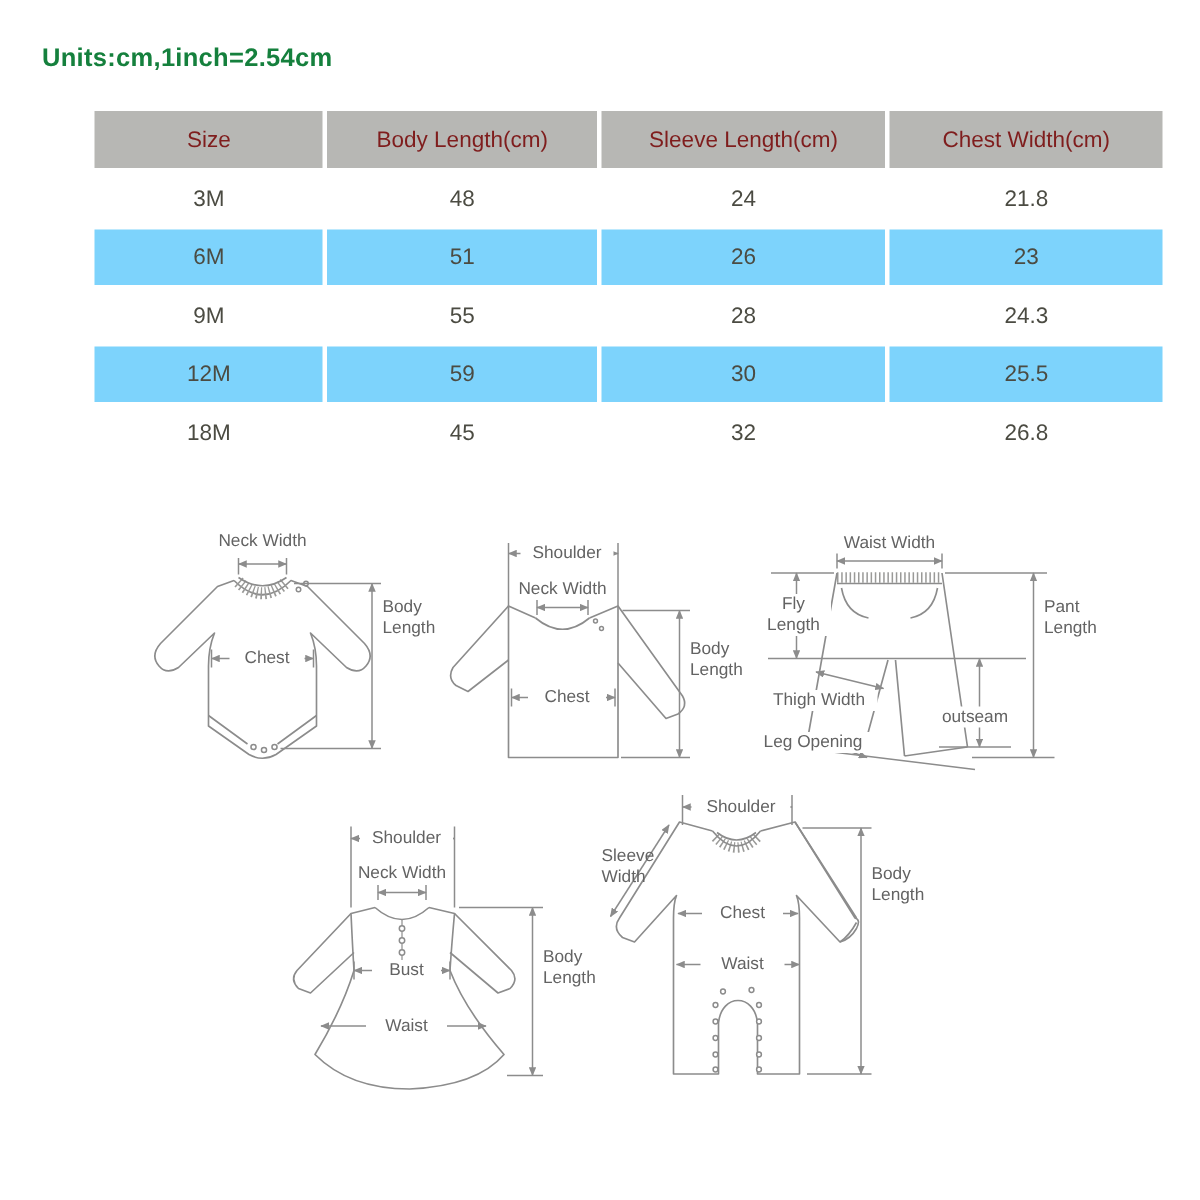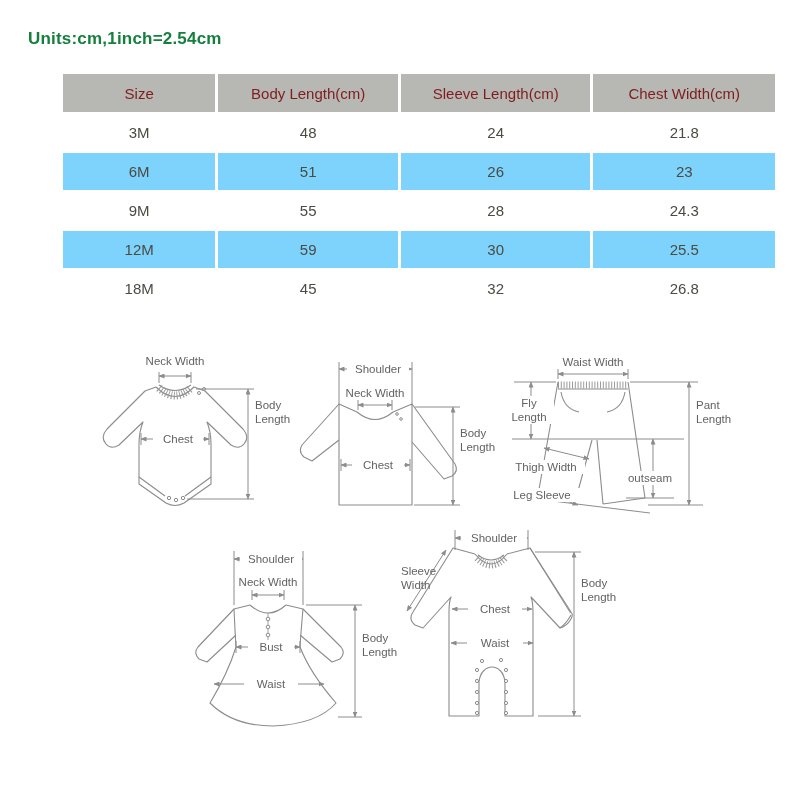--- a/index.html
+++ b/index.html
@@ -171,21 +171,21 @@
     <line class="ln" x1="37" y1="138" x2="80" y2="153" marker-start="url(#aS3)" marker-end="url(#aE3)"></line>
     <line class="ln" x1="38" y1="147" x2="152" y2="161"></line>
     <line class="ln" x1="128" y1="146" x2="176" y2="146"></line>
     <line class="ln" x1="155" y1="87" x2="155" y2="146" marker-start="url(#aS3)" marker-end="url(#aE3)"></line>
     <line class="ln" x1="150" y1="153" x2="205" y2="153"></line>
     <line class="ln" x1="191" y1="30" x2="191" y2="153" marker-start="url(#aS3)" marker-end="url(#aE3)"></line>
   </svg>
   <span class="lbl c" style="left:40px;top:3px;width:110px;">Waist Width</span>
   <span class="lbl c wbg" style="left:6px;top:44px;width:44px;">Fly Length</span>
   <span class="lbl c wbg" style="left:9px;top:96px;width:72px;margin-top:12px;">Thigh Width</span>
-  <span class="lbl c wbg" style="left:0px;top:136px;width:82px;">Leg Sleeve</span>
+  <span class="lbl c wbg" style="left:0px;top:136px;width:82px;">Leg Opening</span>
   <span class="lbl c wbg" style="left:118px;top:119px;width:62px;">outseam</span>
   <span class="lbl wbg" style="left:195px;top:46px;width:44px;">Pant Length</span>
 </div>
 
 <div class="diagram" style="left:178px;top:543px;width:232px;height:195px;">
   <svg width="232" height="195" viewBox="0 0 232 195">
     <defs>
       <marker id="aS4" markerWidth="6" markerHeight="5" refX="0.5" refY="2.5" orient="auto" markerUnits="userSpaceOnUse">
           <path d="M6,0 L0,2.5 L6,5 Z" fill="#8c8c8c"></path>
         </marker>

